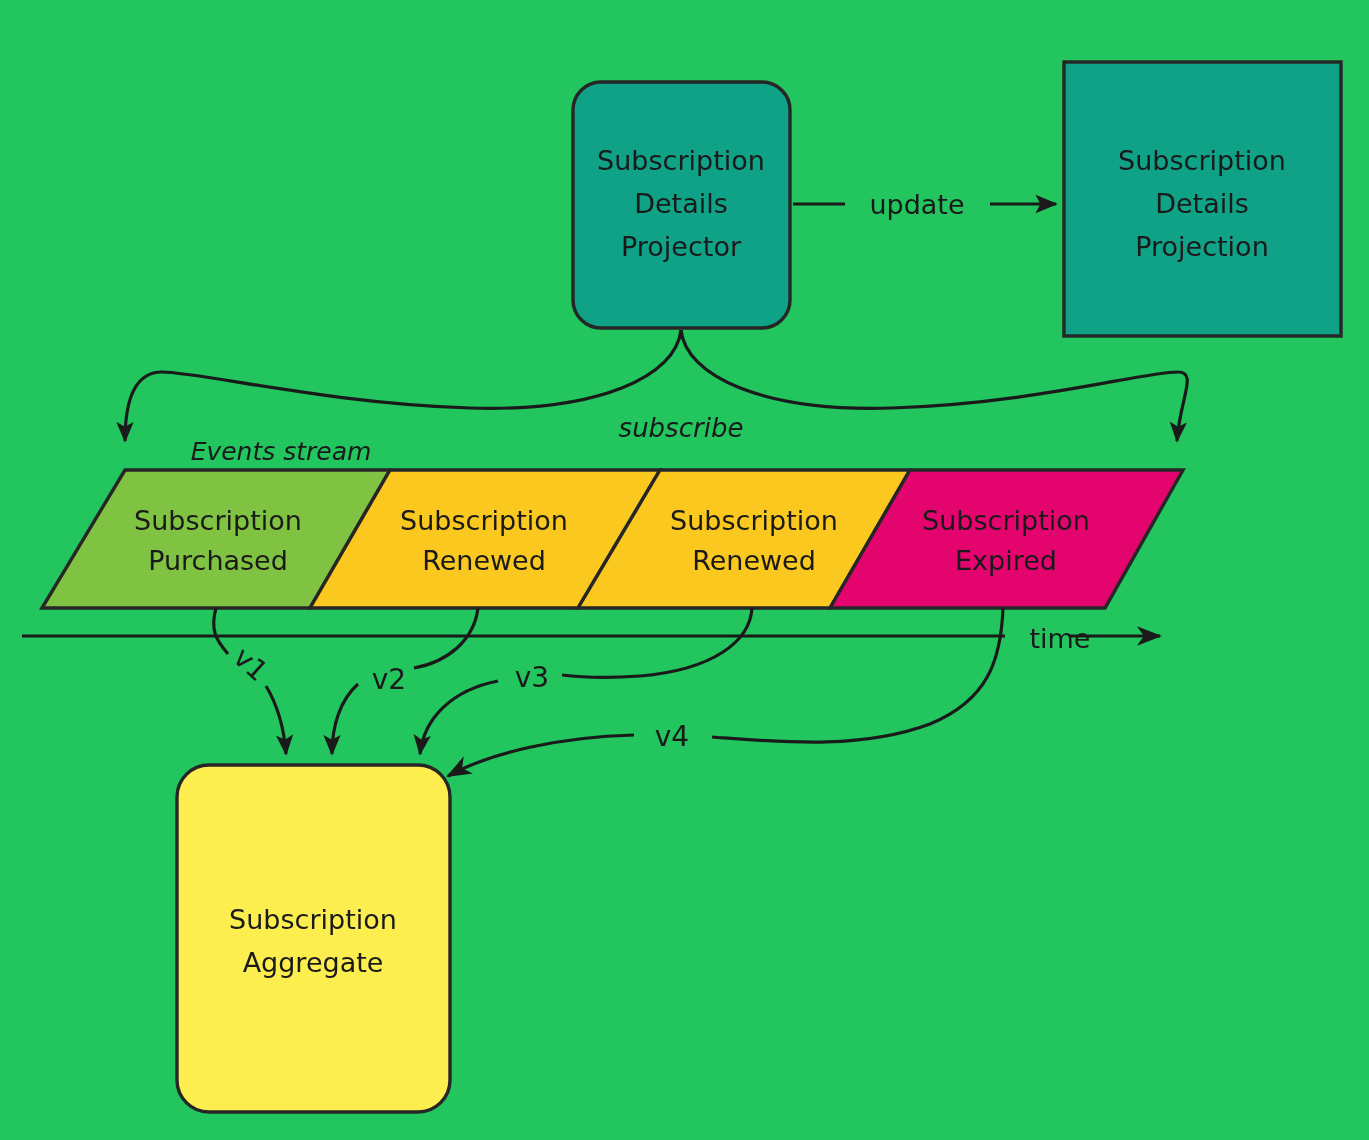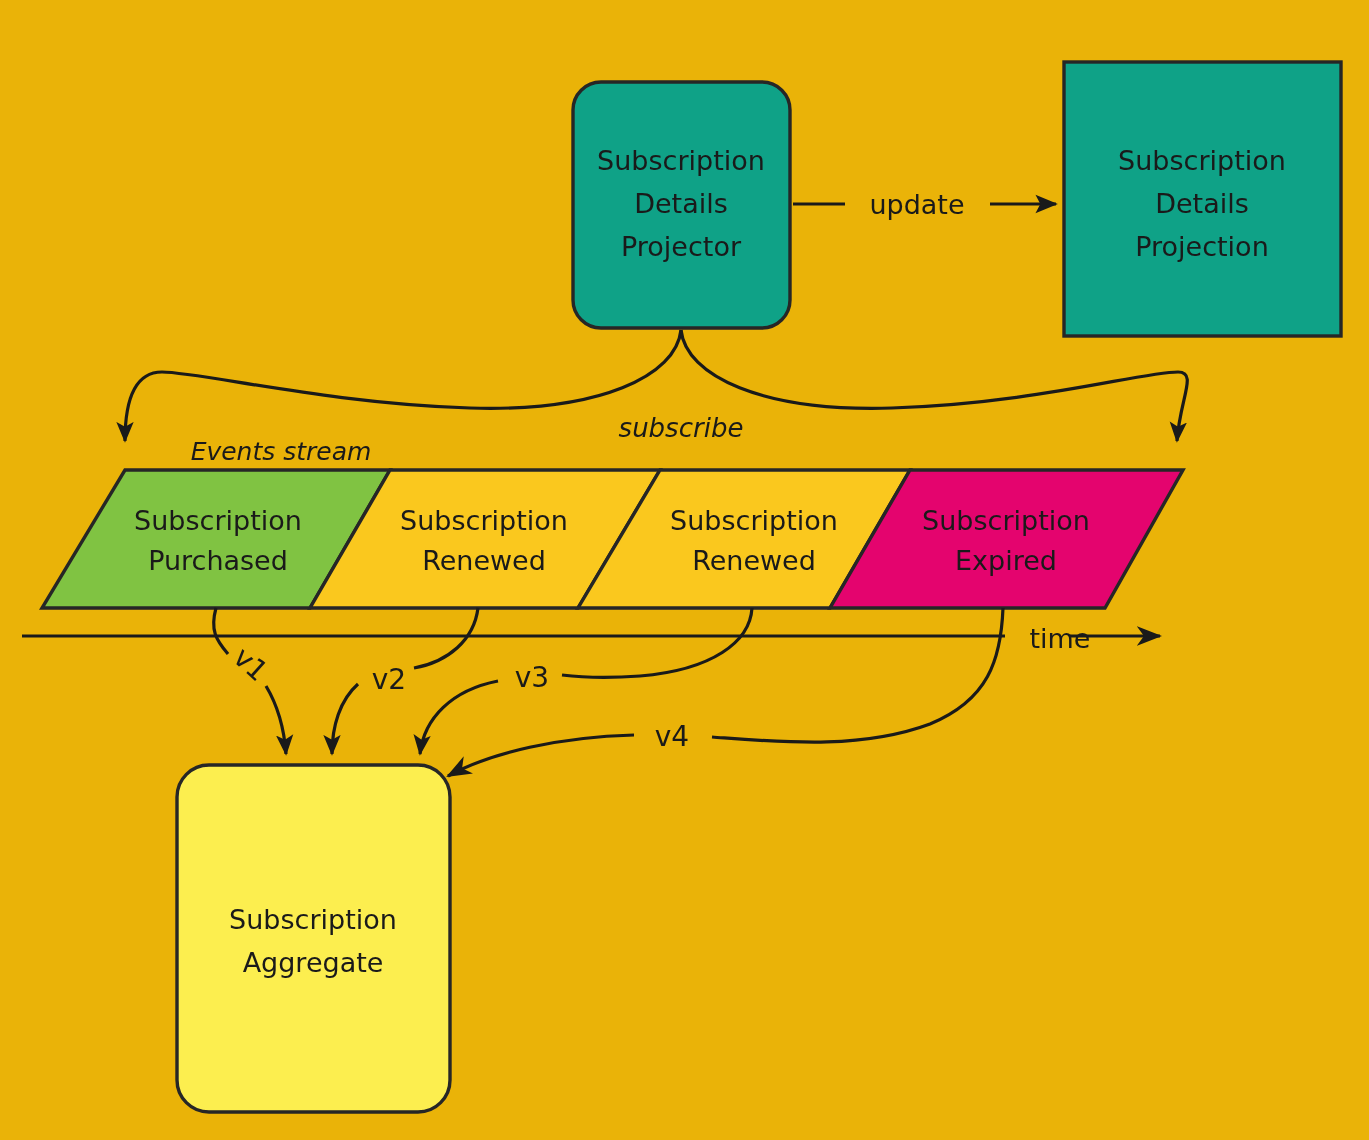--- a/index.html
+++ b/index.html
@@ -4,21 +4,21 @@
 <style>
   html, body {
     margin: 0;
     padding: 0;
     background: #ffffff;
   }
   #canvas {
     position: relative;
     width: 1369px;
     height: 1140px;
-    background: #eab308;
+    background: #22c55e;
     font-family: "DejaVu Sans", sans-serif;
     overflow: hidden;
   }
   #diagram {
     position: absolute;
     top: 0;
     left: 0;
   }
   .node-text {
     font-size: 27px;

